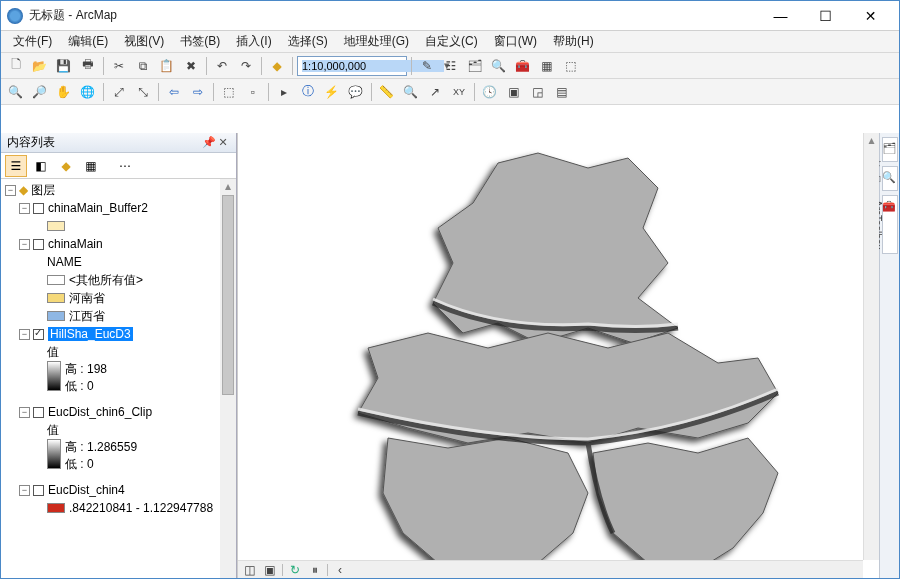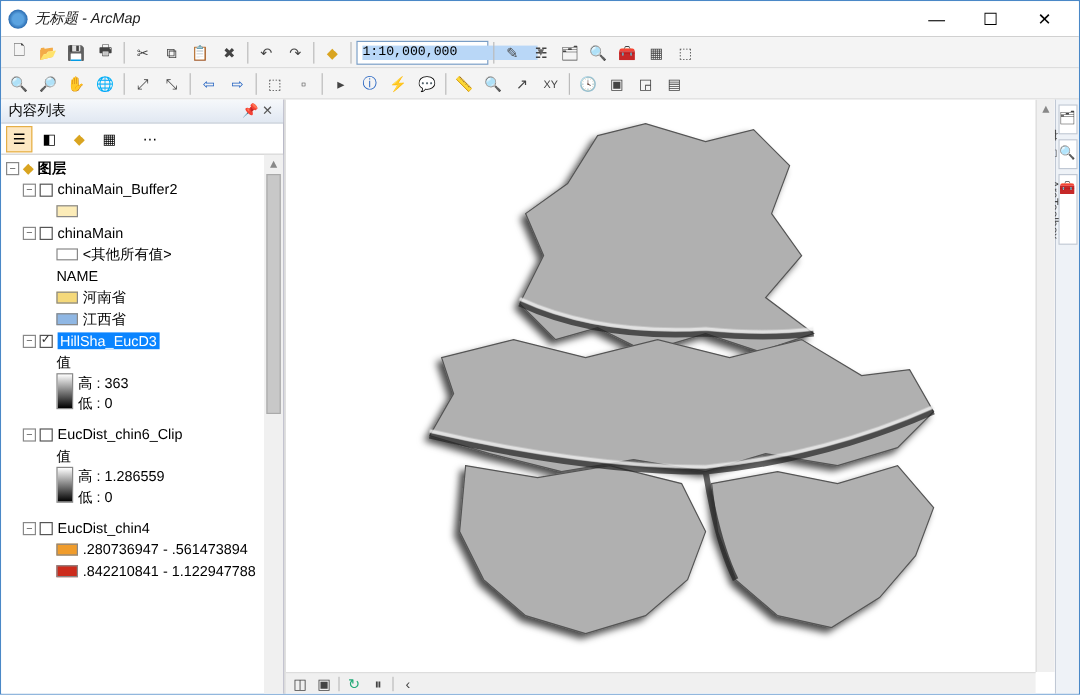--- a/index.html
+++ b/index.html
@@ -1,47 +1,47 @@
 <!DOCTYPE html>
 <html><head>
   <meta charset="utf-8">
   <style>
     * { box-sizing: border-box; margin: 0; padding: 0; }
     body { font-family: "Microsoft YaHei", "Segoe UI", Tahoma, sans-serif; font-size: 12px; background: #fff; overflow: hidden; }
     .window { width: 900px; height: 579px; border: 1px solid #4a88c7; display: flex; flex-direction: column; background: #fff; }
     .titlebar { height: 30px; background: #fff; display: flex; align-items: center; padding: 0 6px; border-bottom: 1px solid #d0d0d0; }
     .titlebar .app-icon { width: 16px; height: 16px; background: radial-gradient(circle,#5ba3e0 40%,#2a6bb0 70%); border-radius: 50%; margin-right: 6px; }
-    .titlebar .title { flex: 1; font-size: 12px; color: #222; font-style: italic; }
+    .titlebar .title { flex: 1; font-size: 12px; color: #222; }
     .win-controls { display: flex; }
     .win-btn { width: 45px; height: 28px; display: flex; align-items: center; justify-content: center; font-size: 14px; }
     .menubar { height: 22px; display: flex; align-items: center; padding: 0 4px; border-bottom: 1px solid #d8d8d8; background: #f4f4f4; }
     .menu-item { padding: 2px 8px; font-size: 12px; color: #222; }
     .toolbar { height: 26px; display: flex; align-items: center; padding: 0 4px; border-bottom: 1px solid #d8d8d8; background: #f4f4f4; gap: 2px; }
     .tb-btn { width: 22px; height: 22px; display: flex; align-items: center; justify-content: center; border: 1px solid transparent; font-size: 12px; color: #444; }
     .tb-sep { width: 1px; height: 18px; background: #bbb; margin: 0 2px; }
     .scale-box { width: 110px; height: 20px; border: 1px solid #7a9ec6; background: #fff; padding: 1px 4px; font-size: 11px; display: flex; align-items: center; }
-    .scale-box input { border: none; flex: 1; font-size: 11px; background: #b9d7f7; outline: none; font-family: Liberation Mono, monospace; }
+    .scale-box input { border: none; flex: 1; font-size: 11px; background: #b9d7f7; outline: none; }
     .scale-box .dd { width: 14px; text-align: center; color: #666; }
-    .main { flex: 1; display: flex; min-height: 0; }
+    .main { flex: 1; display: flex; min-height: 0; margin-top: 28px; }
     .toc-panel { width: 236px; border-right: 1px solid #aab; display: flex; flex-direction: column; background: #fff; }
     .toc-header { height: 20px; background: linear-gradient(#f6f8fb,#e1e8f2); border-bottom: 1px solid #c0c8d4; display: flex; align-items: center; padding: 0 6px; font-size: 12px; }
     .toc-header .spacer { flex: 1; }
     .toc-header .pin, .toc-header .x { width: 14px; text-align: center; color: #555; font-size: 11px; }
     .toc-btns { height: 26px; border-bottom: 1px solid #d0d0d0; display: flex; align-items: center; padding: 0 4px; gap: 3px; }
     .toc-btn { width: 22px; height: 22px; display: flex; align-items: center; justify-content: center; border: 1px solid transparent; font-size: 12px; }
     .toc-btn.active { background: #fde8c3; border-color: #e5af47; }
     .toc-tree { flex: 1; overflow: auto; padding: 2px 0 2px 4px; font-size: 12px; }
     .tree-row { display: flex; align-items: center; height: 18px; white-space: nowrap; }
     .tree-exp { width: 11px; height: 11px; border: 1px solid #888; font-size: 9px; line-height: 9px; text-align: center; margin-right: 3px; color: #555; background: #fff; }
     .tree-chk { width: 11px; height: 11px; border: 1px solid #555; margin-right: 4px; background: #fff; position: relative; }
     .tree-chk.checked::after { content: "✓"; position: absolute; top: -3px; left: 0; font-size: 10px; color: #333; }
     .swatch { width: 18px; height: 10px; border: 1px solid #888; margin-right: 4px; }
     .ramp { width: 14px; height: 30px; border: 1px solid #888; margin-right: 4px; }
     .sel { background: #0a84ff; color: #fff; padding: 0 2px; }
-    .bold { font-weight: bold; }
+    .bold { font-weight: normal; }
     .map-area { flex: 1; display: flex; flex-direction: column; position: relative; background: #fff; }
     .map-canvas { flex: 1; position: relative; overflow: hidden; border-left: 1px solid #ccc; }
     .map-canvas svg { position: absolute; top: 0; left: 0; }
     .map-vscroll { position: absolute; right: 0; top: 0; bottom: 18px; width: 16px; background: #f0f0f0; border-left: 1px solid #ddd; }
     .map-hscroll { position: absolute; left: 0; right: 16px; bottom: 0; height: 18px; background: #f0f0f0; border-top: 1px solid #ddd; display: flex; align-items: center; padding-left: 4px; gap: 4px; font-size: 11px; color: #555; }
     .right-tabs { width: 20px; background: #eef2f7; border-left: 1px solid #c0c8d4; display: flex; flex-direction: column; align-items: center; padding-top: 4px; gap: 4px; }
     .rtab { width: 16px; padding: 4px 0; font-size: 10px; writing-mode: vertical-rl; background: #fff; border: 1px solid #c0c8d4; text-align: center; color: #444; }
     .rtab .ic { writing-mode: horizontal-tb; font-size: 11px; display: block; margin-bottom: 2px; }
     .toc-scroll { position: absolute; right: 0; top: 46px; bottom: 0; width: 16px; background: #f0f0f0; }
     .toc-panel { position: relative; }
@@ -56,20 +56,32 @@
   <div class="titlebar">
     <div class="app-icon"></div>
     <div class="title">无标题 - ArcMap</div>
     <div class="win-controls">
       <div class="win-btn">—</div>
       <div class="win-btn">☐</div>
       <div class="win-btn close">✕</div>
     </div>
   </div>
 
+  <div class="menubar">
+    <div class="menu-item">文件(F)</div>
+    <div class="menu-item">编辑(E)</div>
+    <div class="menu-item">视图(V)</div>
+    <div class="menu-item">书签(B)</div>
+    <div class="menu-item">插入(I)</div>
+    <div class="menu-item">选择(S)</div>
+    <div class="menu-item">地理处理(G)</div>
+    <div class="menu-item">自定义(C)</div>
+    <div class="menu-item">窗口(W)</div>
+    <div class="menu-item">帮助(H)</div>
+  </div>
 
   <div class="toolbar">
     <div class="tb-btn">🗋</div>
     <div class="tb-btn">📂</div>
     <div class="tb-btn">💾</div>
     <div class="tb-btn">🖶</div>
     <div class="tb-sep"></div>
     <div class="tb-btn">✂</div>
     <div class="tb-btn">⧉</div>
     <div class="tb-btn">📋</div>
@@ -157,25 +169,25 @@
         <div class="tree-row" style="padding-left:42px">
           <span class="swatch" style="background:#fcecb8"></span>
         </div>
 
         <div class="tree-row" style="padding-left:14px">
           <span class="tree-exp">−</span>
           <span class="tree-chk"></span>
           <span>chinaMain</span>
         </div>
         <div class="tree-row" style="padding-left:42px">
+          <span>NAME</span>
+        </div>
+        <div class="tree-row" style="padding-left:42px">
           <span class="swatch" style="background:#fff"></span>
           <span>&lt;其他所有值&gt;</span>
-        </div>
-        <div class="tree-row" style="padding-left:42px">
-          <span>NAME</span>
         </div>
         <div class="tree-row" style="padding-left:42px">
           <span class="swatch" style="background:#f5d97a"></span>
           <span>河南省</span>
         </div>
         <div class="tree-row" style="padding-left:42px">
           <span class="swatch" style="background:#8fb7e4"></span>
           <span>江西省</span>
         </div>
 
@@ -183,21 +195,21 @@
           <span class="tree-exp">−</span>
           <span class="tree-chk checked"></span>
           <span class="sel">HillSha_EucD3</span>
         </div>
         <div class="tree-row" style="padding-left:42px">
           <span>值</span>
         </div>
         <div class="tree-row" style="padding-left:42px;height:auto;align-items:flex-start">
           <span class="ramp" style="background:linear-gradient(#fff,#000)"></span>
           <span style="display:flex;flex-direction:column;justify-content:space-between;height:32px">
-            <span>高 : 363</span>
+            <span>高 : 198</span>
             <span>低 : 0</span>
           </span>
         </div>
 
         <div style="height:10px"></div>
 
         <div class="tree-row" style="padding-left:14px">
           <span class="tree-exp">−</span>
           <span class="tree-chk"></span>
           <span>EucDist_chin6_Clip</span>
@@ -212,24 +224,20 @@
             <span>低 : 0</span>
           </span>
         </div>
 
         <div style="height:10px"></div>
 
         <div class="tree-row" style="padding-left:14px">
           <span class="tree-exp">−</span>
           <span class="tree-chk"></span>
           <span>EucDist_chin4</span>
-        </div>
-        <div class="tree-row" style="padding-left:42px">
-          <span class="swatch" style="background:#f09c2b"></span>
-          <span>.280736947 - .561473894</span>
         </div>
         <div class="tree-row" style="padding-left:42px">
           <span class="swatch" style="background:#cc2b1c"></span>
           <span>.842210841 - 1.122947788</span>
         </div>
       </div>
       <div class="toc-scroll">
         <div style="height:14px;text-align:center;color:#888">▴</div>
         <div class="scroll-thumb" style="height:200px;margin:2px"></div>
       </div>

